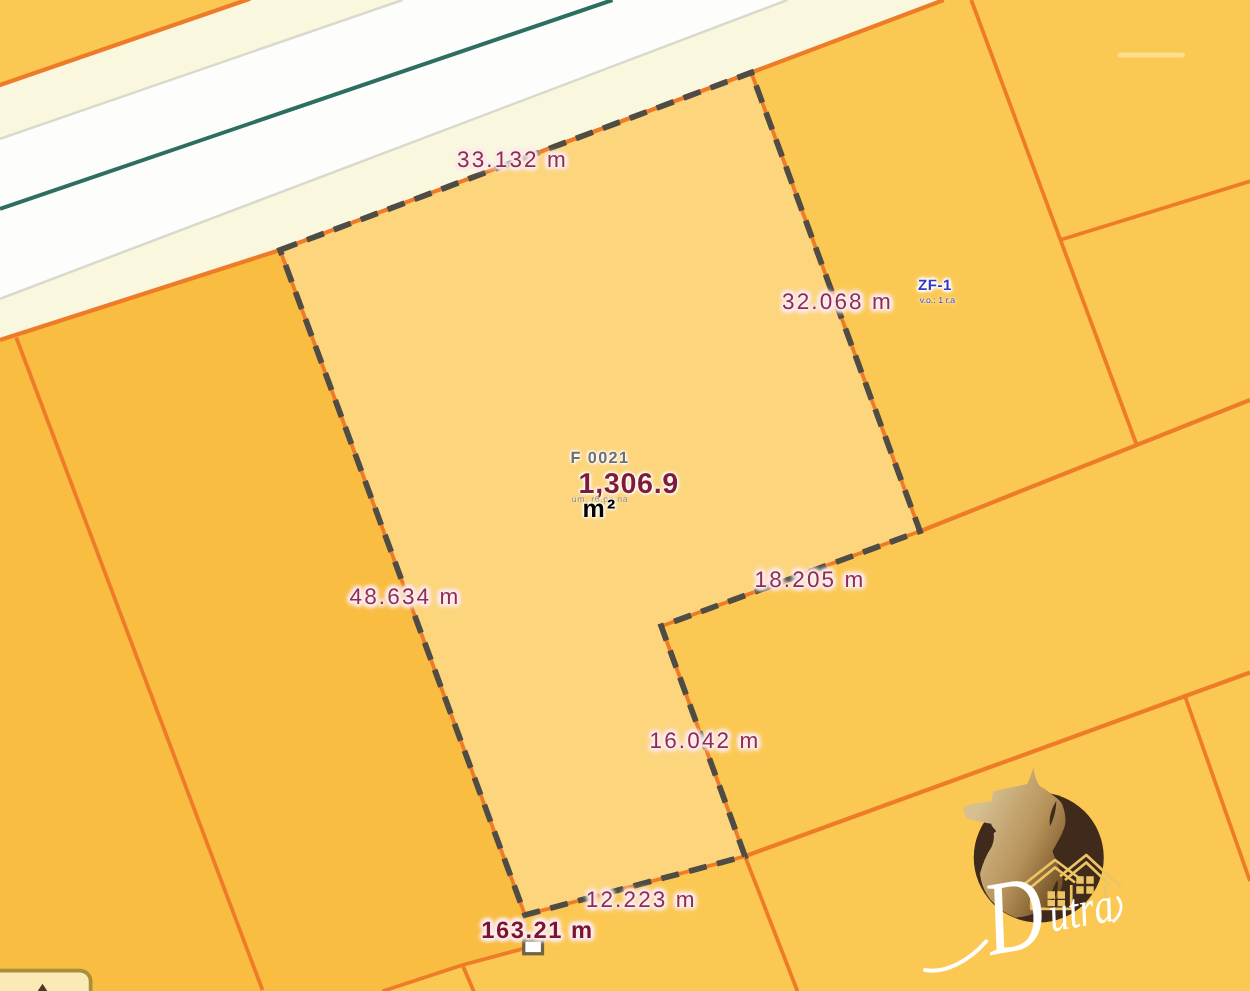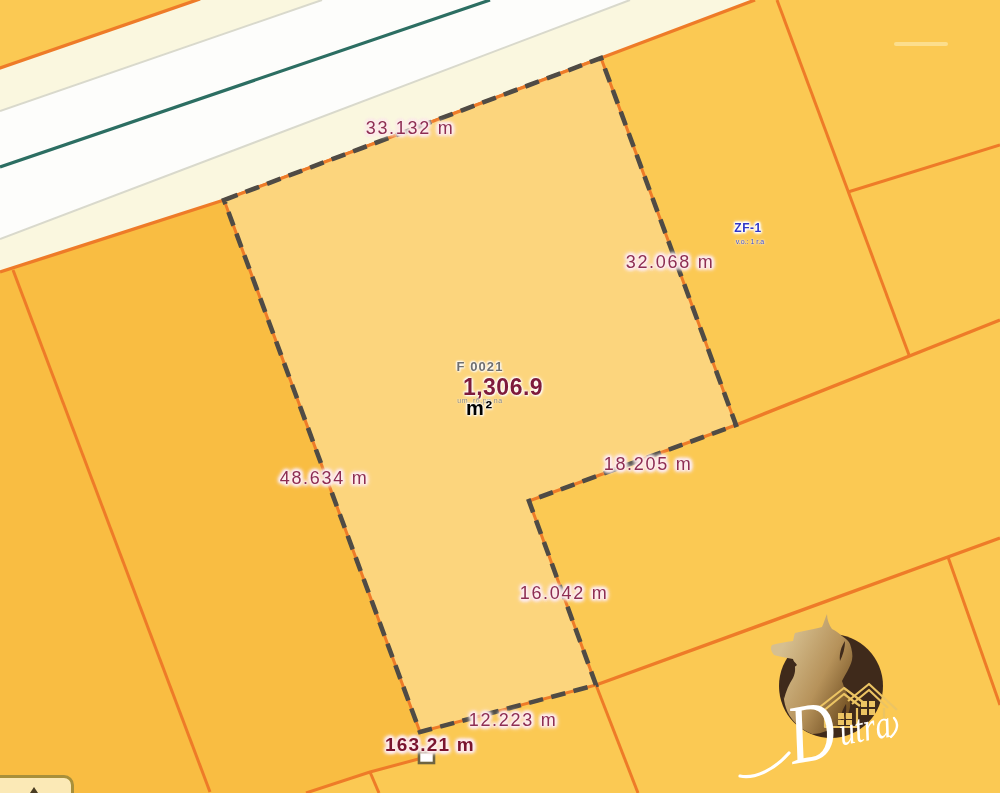--- a/index.html
+++ b/index.html
@@ -131,21 +131,21 @@
 </svg>
 
 <div style="position:absolute;left:-10px;top:775px;width:78px;height:30px;background:#fbe9b6;border:3px solid #a8903b;border-radius:10px;"></div>
 
 <svg style="left:30px;top:787px" width="10" height="6">
       <polygon points="4,0 8,6 0,6" fill="#4a3c22"></polygon>
     </svg>
 
 <div class="lbl" style="left:410px;top:128px;">33.132 m</div>
 
-<div class="lbl" style="left:670px;top:242px;margin-top:20px;">32.068 m</div>
+<div class="lbl" style="left:670px;top:242px;">32.068 m</div>
 
 <div class="lbl" style="left:324px;top:478px;text-align:center;">48.634 m</div>
 
 <div class="lbl" style="left:648px;top:464px;">18.205 m</div>
 
 <div class="lbl" style="left:564px;top:593px;text-align:center;">16.042 m</div>
 
 <div class="lbl" style="left:513px;top:720px;">12.223 m</div>
 
 <div class="lbl bold" style="left:430px;top:745px;">163.21 m</div>

